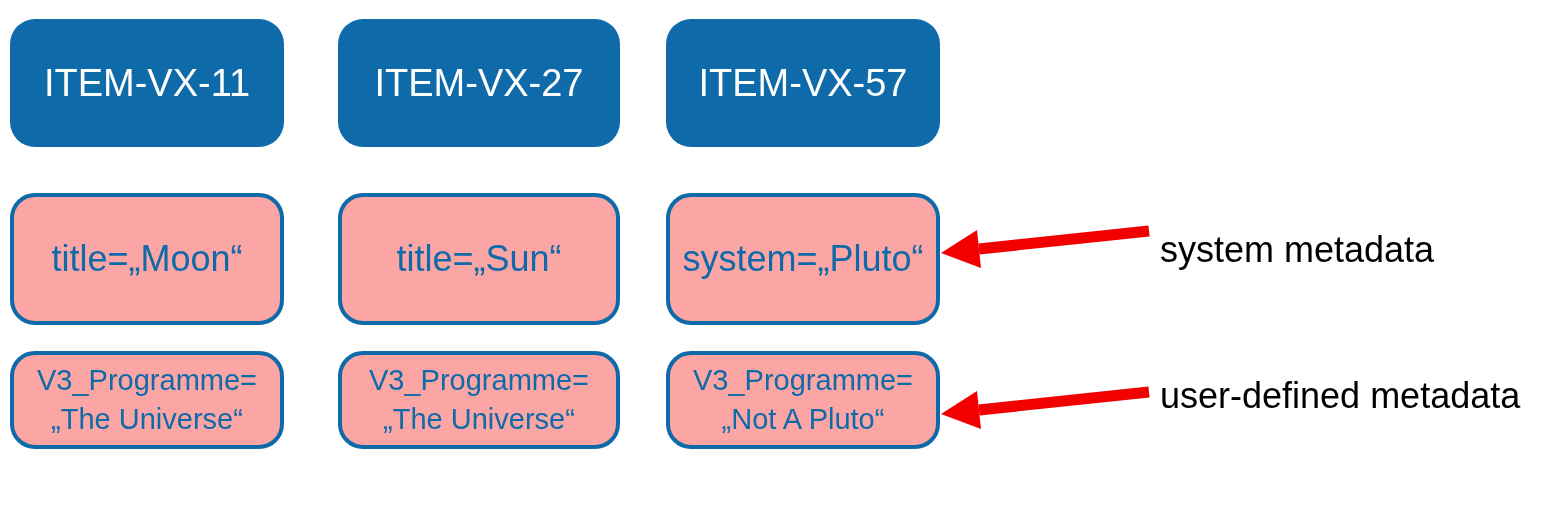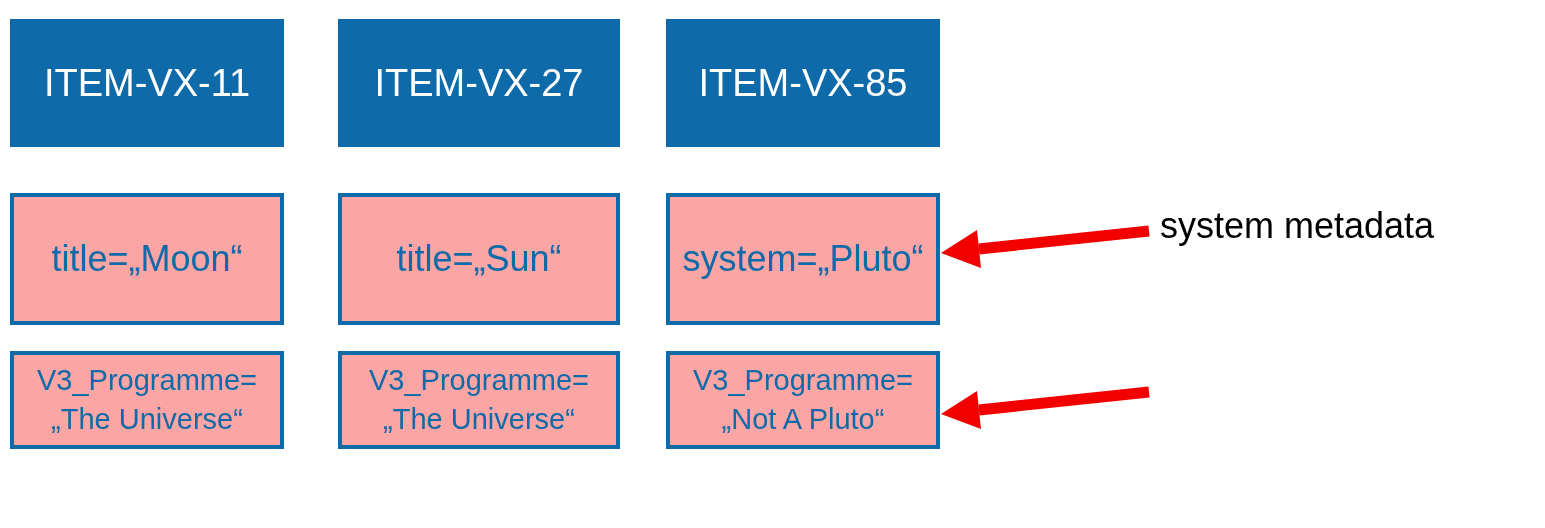--- a/index.html
+++ b/index.html
@@ -15,20 +15,21 @@
     font-family: "Liberation Sans", sans-serif;
     overflow: hidden;
   }
   .box {
     position: absolute;
     display: flex;
     align-items: center;
     justify-content: center;
     box-sizing: border-box;
     text-align: center;
+    border-radius: 25px;
   }
   .header {
     background: var(--blue);
     color: #ffffff;
     font-size: 38px;
   }
   .outlined {
     background: #fca5a5;
     border: 4px solid var(--blue);
     color: var(--blue);
@@ -46,21 +47,21 @@
   .r3 { top: 351px; height: 98px; }
 
   .annotation {
     position: absolute;
     left: 1160px;
     font-size: 36px;
     color: var(--label_text, #000000);
     white-space: nowrap;
     line-height: 44px;
   }
-  .annotation.a1 { top: 204px; }
+  .annotation.a1 { top: 228px; }
   .annotation.a2 { top: 374px; }
 
   .overlay {
     position: absolute;
     left: 0; top: 0;
     width: 1545px;
     height: 528px;
     pointer-events: none;
   }
   .arrow line    { stroke: var(--red); stroke-width: 11px; }
@@ -82,35 +83,36 @@
 
   <div class="box header c2 r1">ITEM-VX-27</div>
   <div class="box outlined sys c2 r2">title=„Sun“</div>
   <div class="box outlined user c2 r3">
     <div>
       <div>V3_Programme=</div>
       <div>„The Universe“</div>
     </div>
   </div>
 
-  <div class="box header c3 r1">ITEM-VX-85</div>
+  <div class="box header c3 r1">ITEM-VX-57</div>
   <div class="box outlined sys c3 r2">system=„Pluto“</div>
   <div class="box outlined user c3 r3">
     <div>
       <div>V3_Programme=</div>
       <div>„Not A Pluto“</div>
     </div>
   </div>
 
   <svg class="overlay" viewBox="0 0 1545 528">
     <g class="arrow">
       <line x1="1149" y1="231" x2="979" y2="249"></line>
       <polygon points="941,253 977,230 981,268"></polygon>
     </g>
     <g class="arrow">
       <line x1="1149" y1="392" x2="979" y2="410"></line>
       <polygon points="941,414 977,391 981,429"></polygon>
     </g>
   </svg>
 
   <div class="annotation a1">system metadata</div>
+  <div class="annotation a2">user-defined metadata</div>
 
 </div>
 
 </body></html>

